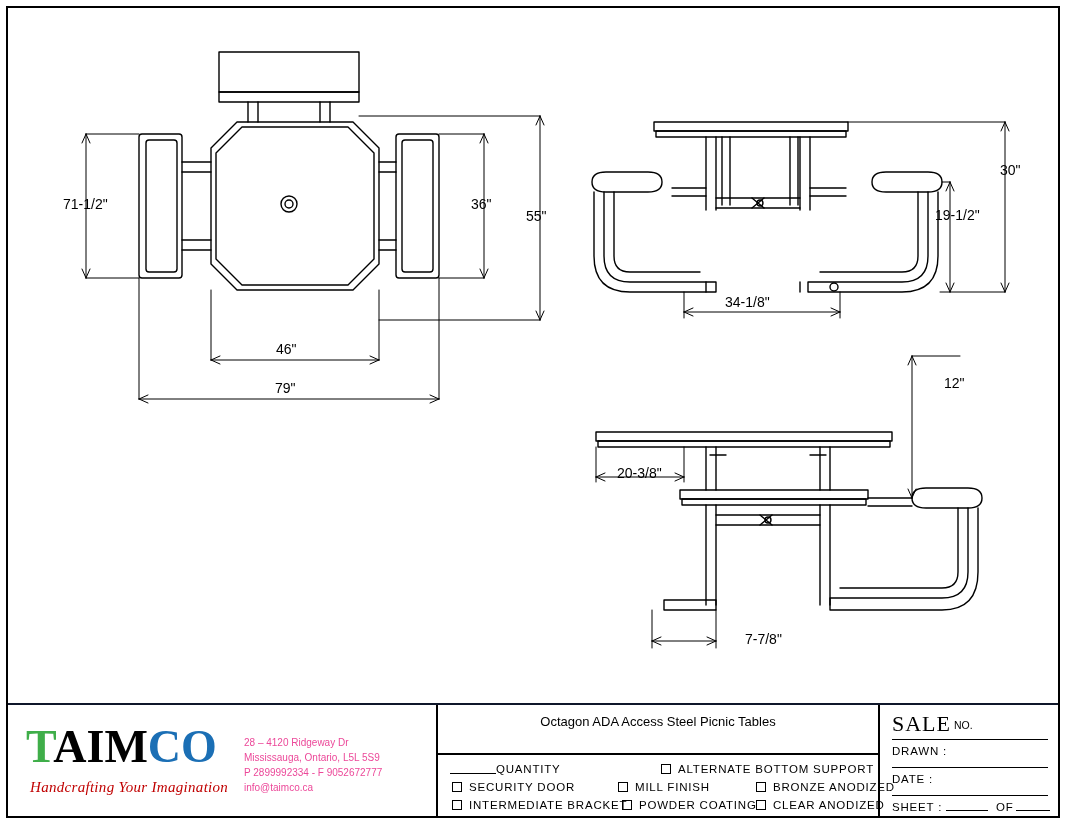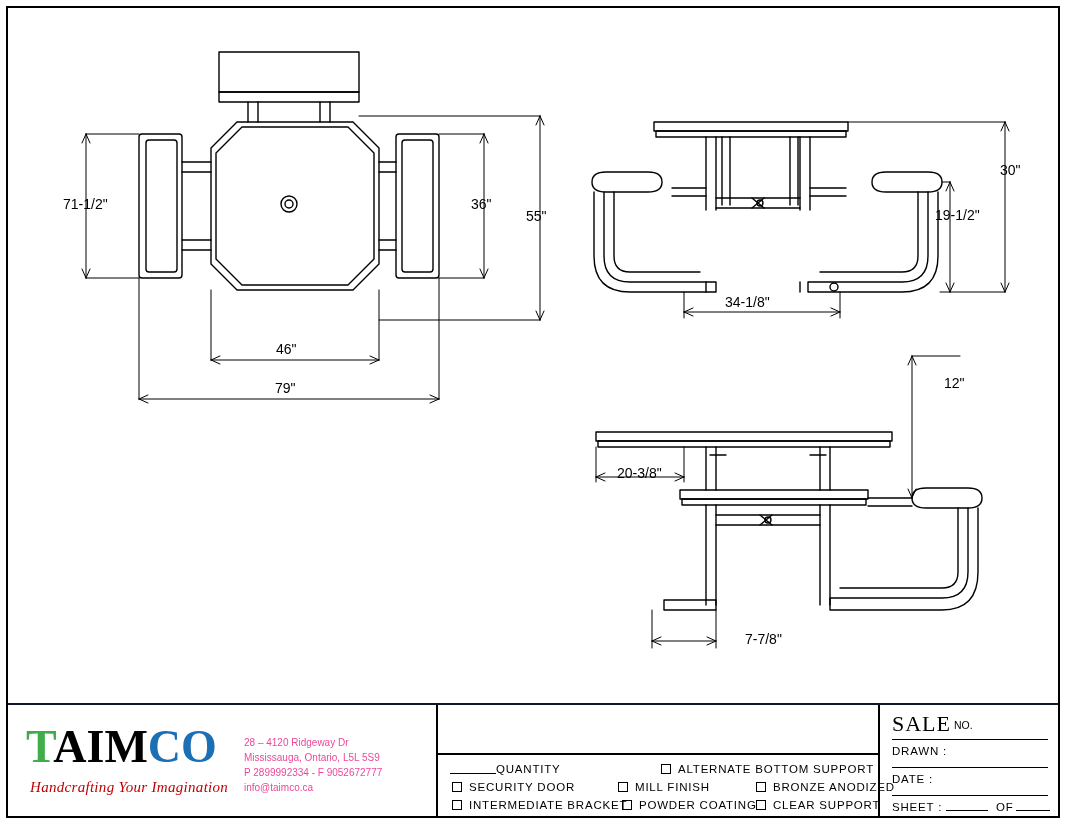--- a/index.html
+++ b/index.html
@@ -355,35 +355,36 @@
     <div id="tb-address">
       <div id="addr-wrap">
         <div class="addr-line">28 – 4120 Ridgeway Dr</div>
         <div class="addr-line">Mississauga, Ontario, L5L 5S9</div>
         <div class="addr-line">P 2899992334 - F 9052672777</div>
         <div class="addr-line">info@taimco.ca</div>
       </div>
     </div>
 
     <div id="tb-checks">
+      <div class="prod-title" id="prod-1">Octagon ADA Access Steel Picnic Tables</div>
 
       <div class="hline" style="left:0; top:48px; width:442px;"></div>
 
       <div class="qty-rule" style="left:12px; top:68px;"></div>
       <div class="qty-label" style="left:58px; top:58px;">QUANTITY</div>
 
       <div class="chk-row" style="left:14px; top:76px;"><span class="box"></span><span>SECURITY DOOR</span></div>
       <div class="chk-row" style="left:14px; top:94px;"><span class="box"></span><span>INTERMEDIATE BRACKET</span></div>
 
       <div class="chk-row" style="left:180px; top:58px;padding-left:43px;"><span class="box"></span><span>ALTERNATE BOTTOM SUPPORT</span></div>
       <div class="chk-row" style="left:180px; top:76px;"><span class="box"></span><span>MILL FINISH</span></div>
       <div class="chk-row" style="left:172px; top:94px;padding-left:12px;"><span class="box"></span><span>POWDER COATING</span></div>
 
       <div class="chk-row" style="left:318px; top:76px;"><span class="box"></span><span>BRONZE ANODIZED</span></div>
-      <div class="chk-row" style="left:318px; top:94px;"><span class="box"></span><span>CLEAR SUPPORT</span></div>
+      <div class="chk-row" style="left:318px; top:94px;"><span class="box"></span><span>CLEAR ANODIZED</span></div>
     </div>
 
     <div id="tb-sale">
       <div class="sale-word">SALE</div>
       <div class="sale-no">NO.</div>
       <div class="sale-rule-long" style="left:12px; top:34px; width:156px;"></div>
 
       <div class="sale-field" style="top:40px;">DRAWN :</div>
       <div class="sale-rule-long" style="left:12px; top:62px; width:156px;"></div>
 

